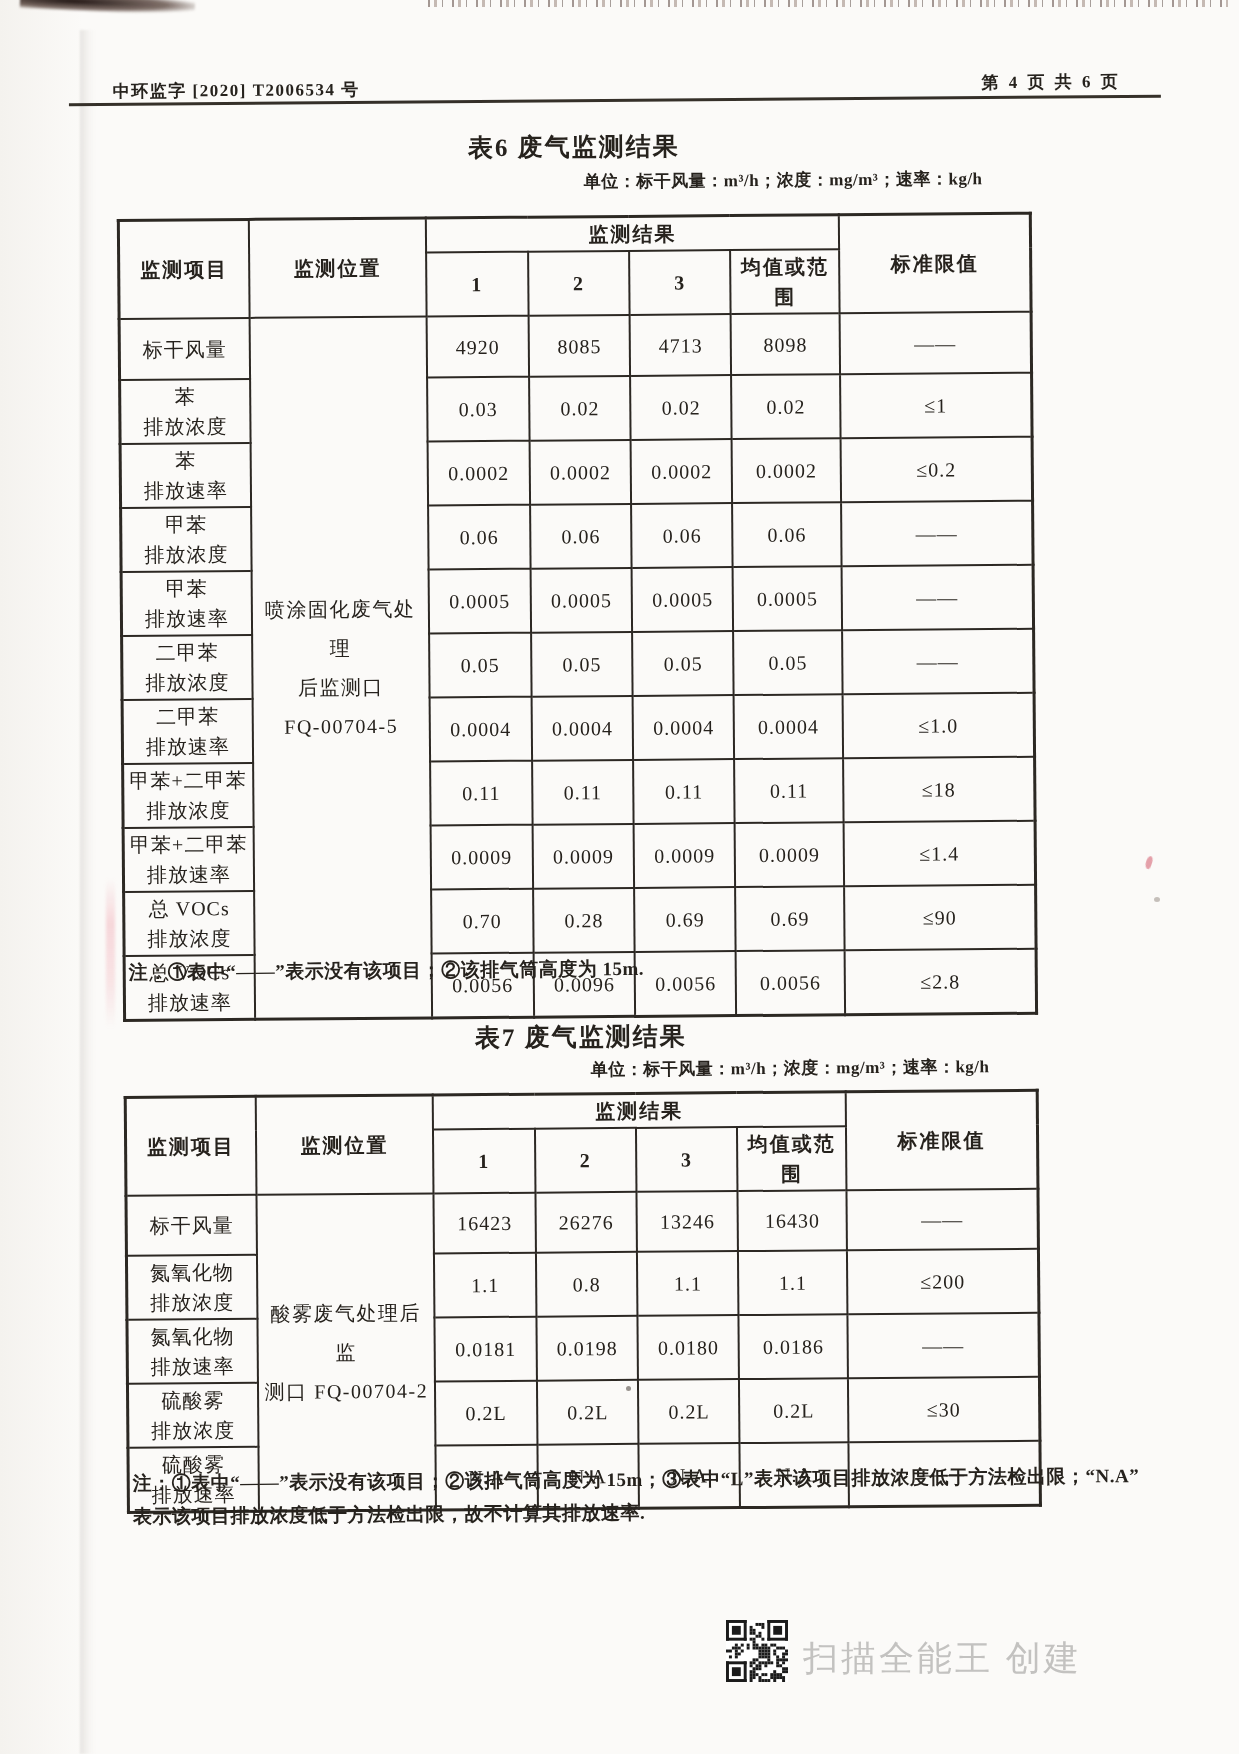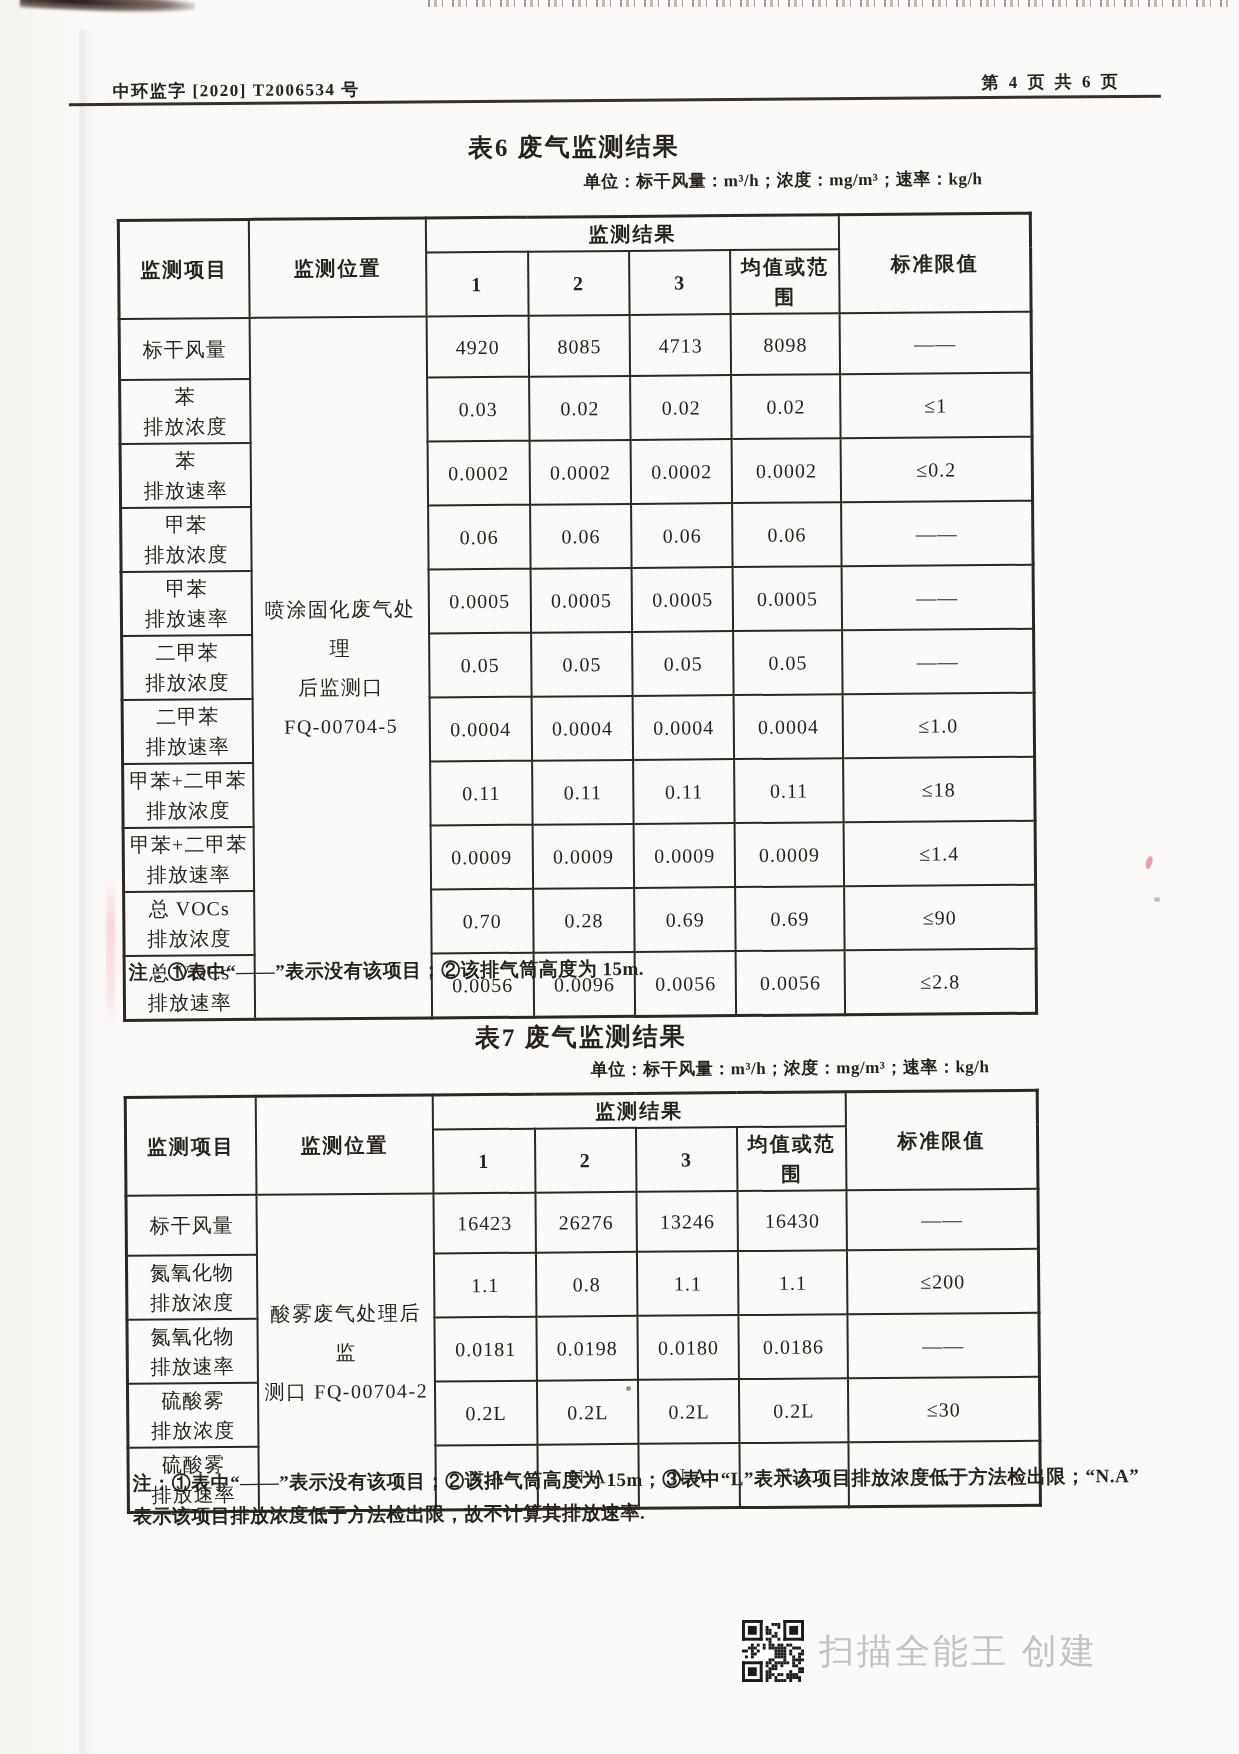--- a/index.html
+++ b/index.html
@@ -59,21 +59,21 @@
     line-height:1.5;color:#26221d;}
   .scan-table th{font-weight:600;letter-spacing:2px;}
   #table6-wrap thead tr{height:32px;} #table6-wrap tbody tr{height:61px;}
   #table7-wrap thead tr{height:31px;} #table7-wrap tbody tr{height:60px;}
   .scan-table td.loc{line-height:1.95;letter-spacing:1.5px;}
 
   .note{position:absolute;left:128px;font-size:19px;font-weight:700;letter-spacing:.5px;}
   .note6{top:956px;} .note7{top:1463px;line-height:33px;}
 
   
-  .wm{position:absolute;left:742px;top:1620px;display:flex;align-items:center;gap:15px;}
+  .wm{position:absolute;left:726px;top:1620px;display:flex;align-items:flex-end;gap:15px;}
   .wm-text{font-family:"Liberation Sans","DejaVu Sans",sans-serif;
     font-size:35px;color:#c3c2c0;letter-spacing:3px;white-space:nowrap;}
 </style>
 </head>
 <body>
 
 <div class="left-band"></div>
 <div class="edge-shadow"></div>
 <div class="smudge1"></div>
 <div class="speckles"></div>

